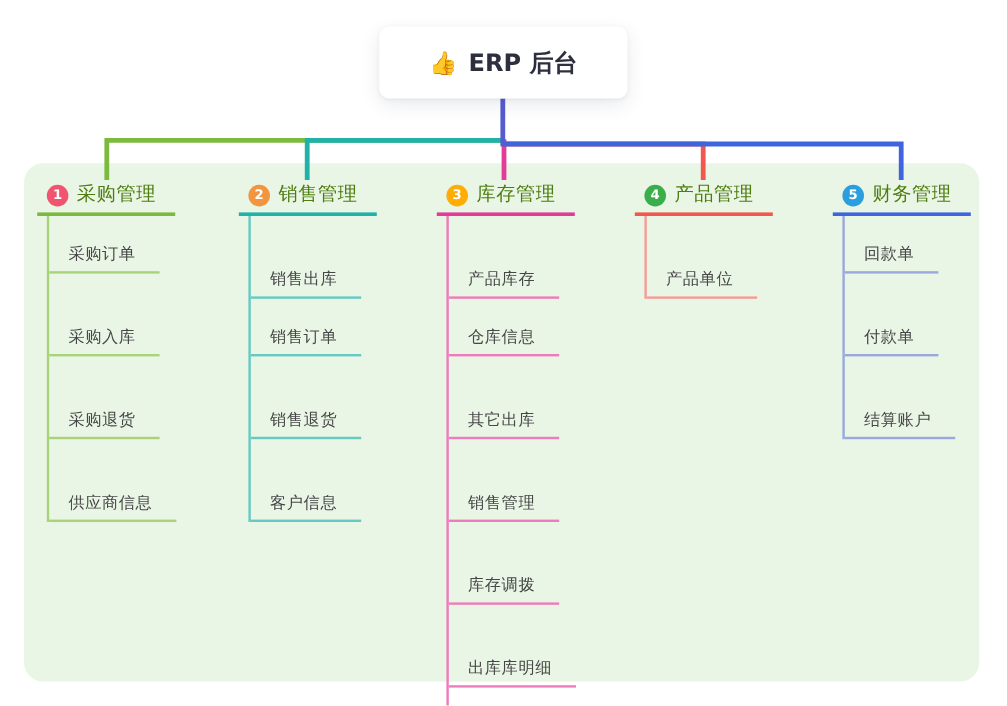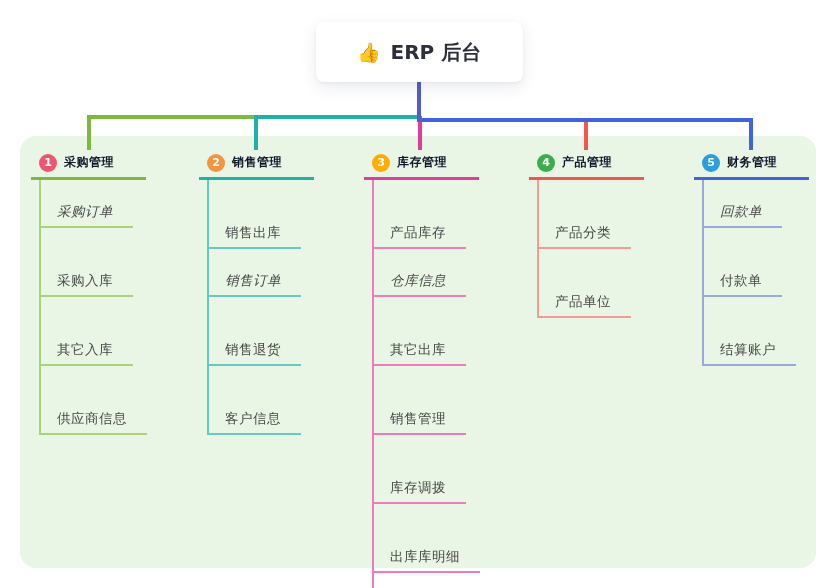--- a/index.html
+++ b/index.html
@@ -24,25 +24,25 @@
   .root-card .r-icon{font-size:19px;}
 
   
   .branch{position:absolute;top:150px;z-index:2;width:max-content;}
   .bh{box-sizing:border-box;width:115px;height:30px;
       border-bottom:3px solid var(--main);
       display:flex;align-items:center;gap:7px;padding:0 0 2px 8px;cursor:pointer;}
   .badge{width:18px;height:18px;border-radius:50%;background:var(--badge);
          color:#ffffff;font-size:11px;font-weight:bold;line-height:18px;
          text-align:center;flex:0 0 auto;}
-  .bl{font-size:12px;font-weight:700;color:#0f172a;white-space:nowrap;letter-spacing:.5px;}
+  .bl{font-size:16px;font-weight:400;color:#4d7c0f;white-space:nowrap;letter-spacing:.5px;}
 
   .children{margin-left:8px;border-left:2px solid var(--light);width:max-content;}
   .row{height:69px;display:flex;align-items:flex-end;cursor:pointer;}
-  .row.first{height:48px;font-style:italic;}
+  .row.first{height:48px;}
   .row span{display:inline-block;border-bottom:2px solid var(--light);
             padding:0 20px 5px 16px;font-size:13.5px;color:#474747;
             white-space:nowrap;letter-spacing:.5px;}
 </style>
 </head>
 <body>
 
 <div class="stage">
 
   <div class="panel" style="background-color: rgb(233, 246, 229);"></div>
@@ -67,21 +67,21 @@
       <span class="bl">采购管理</span>
     </div>
     <div class="children">
       <div class="row first">
           <span>采购订单</span>
         </div>
       <div class="row">
           <span>采购入库</span>
         </div>
       <div class="row">
-          <span>其它入库</span>
+          <span>采购退货</span>
         </div>
       <div class="row">
           <span>供应商信息</span>
         </div>
     </div>
   </div>
 
   <div class="branch" style="left: 199px; --main: #1FB2A9; --light: #66C9C2; --badge: #F2953F;">
     <div class="bh">
       <span class="badge">2</span>
@@ -133,23 +133,20 @@
     </div>
   </div>
 
   <div class="branch" style="left: 529px; --main: #F1574F; --light: #F59B95; --badge: #3AAE4A;">
     <div class="bh">
       <span class="badge">4</span>
       <span class="bl">产品管理</span>
     </div>
     <div class="children">
       <div class="row">
-          <span>产品分类</span>
-        </div>
-      <div class="row">
           <span>产品单位</span>
         </div>
     </div>
   </div>
 
   <div class="branch" style="left: 694px; --main: #4064DE; --light: #9AA9DD; --badge: #2B9EE0;">
     <div class="bh">
       <span class="badge">5</span>
       <span class="bl">财务管理</span>
     </div>

